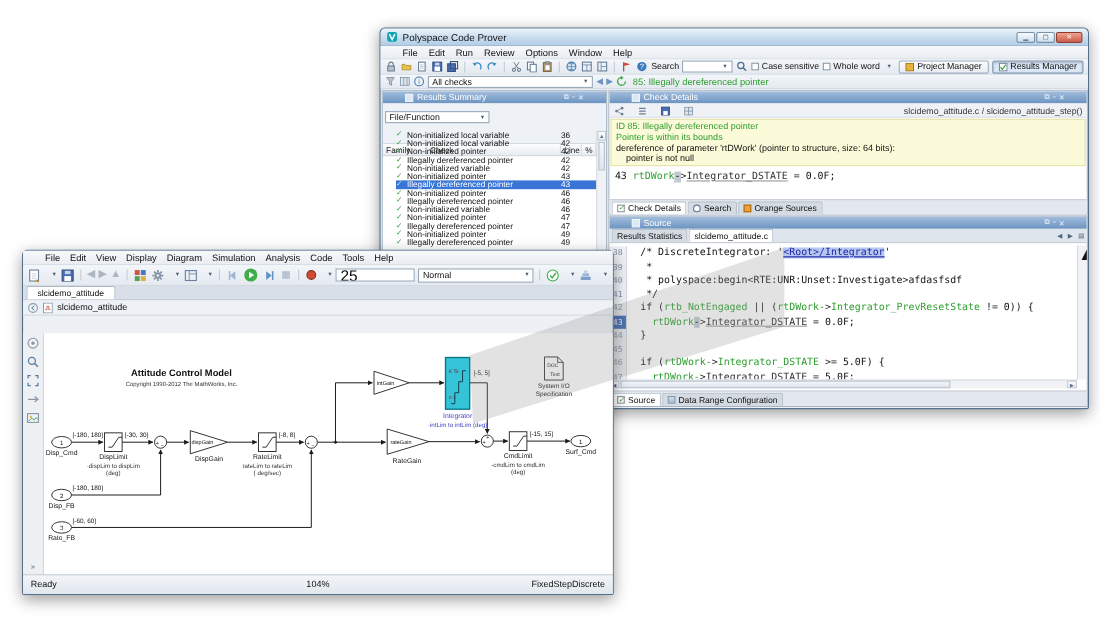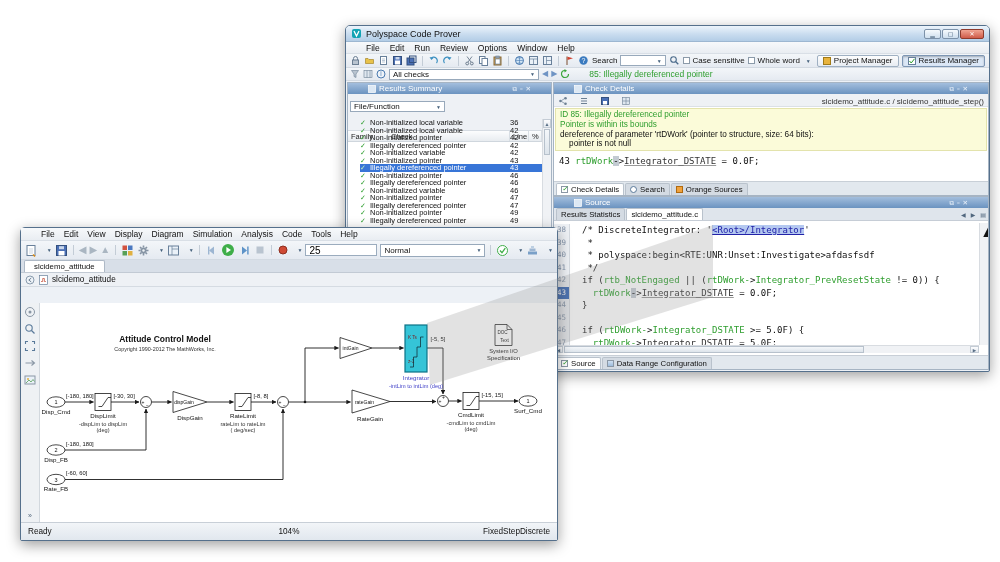--- a/index.html
+++ b/index.html
@@ -28,21 +28,21 @@
   .sep{width:1px;height:10px;background:#c3ccd6;margin:0 2px;flex:none}
   .combo{background:#fff;border:1px solid #98a9bb;height:11px;font-size:8px;display:flex;
     align-items:center;padding:0 3px;gap:2px;white-space:nowrap}
   .da{font-size:5px;color:#44607c;margin-left:auto;padding-left:3px}
   .cb{width:7px;height:7px;border:1px solid #8b9aa9;background:#fff;flex:none}
   .cblbl{font-size:8px;white-space:nowrap}
   .tbtn{display:flex;align-items:center;gap:3px;height:12px;padding:0 5px;border:1px solid #9fb0c2;
     border-radius:2px;background:linear-gradient(#fdfdfd,#e7ecf2);font-size:8px;white-space:nowrap}
   .tbtn.active{background:#dbe7f6;border-color:#7d96b4;box-shadow:inset 0 1px 2px rgba(0,0,0,.25)}
   .navarrow{color:#6f94c4;font-size:8px;line-height:1}
-  .statusgreen{font-size:8.5px;color:#2e9e2e;margin-left:16px;white-space:nowrap}
+  .statusgreen{font-size:8.5px;color:#2e9e2e;margin-left:2px;white-space:nowrap}
   .panel{position:absolute;border:1px solid #a6b4c3;background:#fff;overflow:hidden}
   #rs-panel{left:1px;top:56px;width:205px;height:288px}
   #cd-panel{left:207px;top:56px;width:436px;height:114px}
   #src-panel{left:207px;top:170px;width:436px;height:174px}
   .ptitle{height:11px;background:linear-gradient(#a3bedd,#6b93c0);color:#fff;font-size:8px;
     display:flex;align-items:center;gap:3px;padding:0 20px}
   .pticons{margin-left:auto;display:flex;gap:3px;font-size:6.5px;color:#eef4fb}
   .rsfilter{height:14px;display:flex;align-items:flex-end;padding:18px 2px;background:#eef1f5;border-bottom:1px solid #d5dbe2}
   .rshead{display:flex;height:11px;font-size:7.5px;background:linear-gradient(#fcfdfe,#e8ecf0);
     border-bottom:1px solid #cfd6dd;color:#222}
@@ -106,21 +106,21 @@
     align-items:center;gap:4px;padding:0 4px;font-size:8.2px}
   .sl-body{position:absolute;top:75px;bottom:18px;left:0;right:0;display:flex}
   .sl-strip{width:19px;background:#eef1f4;border-right:1px solid #d2d8de;display:flex;
     flex-direction:column;align-items:center;padding:3px 0;gap:5px}
   .sl-strip .grow{flex:1}
   .chev{font-size:7px;color:#55687c}
   .sl-canvas{flex:1;background:#fff;position:relative;overflow:hidden}
   .sl-status{position:absolute;bottom:0;left:0;right:0;height:18px;display:flex;align-items:center;
     padding:0 7px;font-size:8.2px;background:linear-gradient(#f2f5f8,#e1e7ee);border-top:1px solid #c8cfd7}
   .ssec{flex:1}.ssec.c{text-align:center}.ssec.r{text-align:right}
-  .timefield{width:72px;height:12px;border:1px solid #9bacbe;background:#fff;font-size:10px;
+  .timefield{width:72px;height:12px;border:1px solid #9bacbe;background:#fff;font-size:14px;
     font-family:"Liberation Sans",sans-serif;padding:0 3px}
   #beam{position:absolute;left:0;top:0;z-index:5;pointer-events:none}
   svg text{font-family:"Liberation Sans",sans-serif}
   .blk{fill:#fff;stroke:#1a1a1a;stroke-width:.8}
   .w{stroke:#1a1a1a;stroke-width:.9;fill:none}
   .sat{stroke:#1a1a1a;stroke-width:.8;fill:none}
   .lbl{font-size:6.2px;fill:#111;text-anchor:middle}
   .rng{font-size:5.8px;fill:#111}
   .ann{font-size:5.6px;fill:#333;text-anchor:middle}
   .annb{font-size:5.6px;fill:#4343c8;text-anchor:middle}

